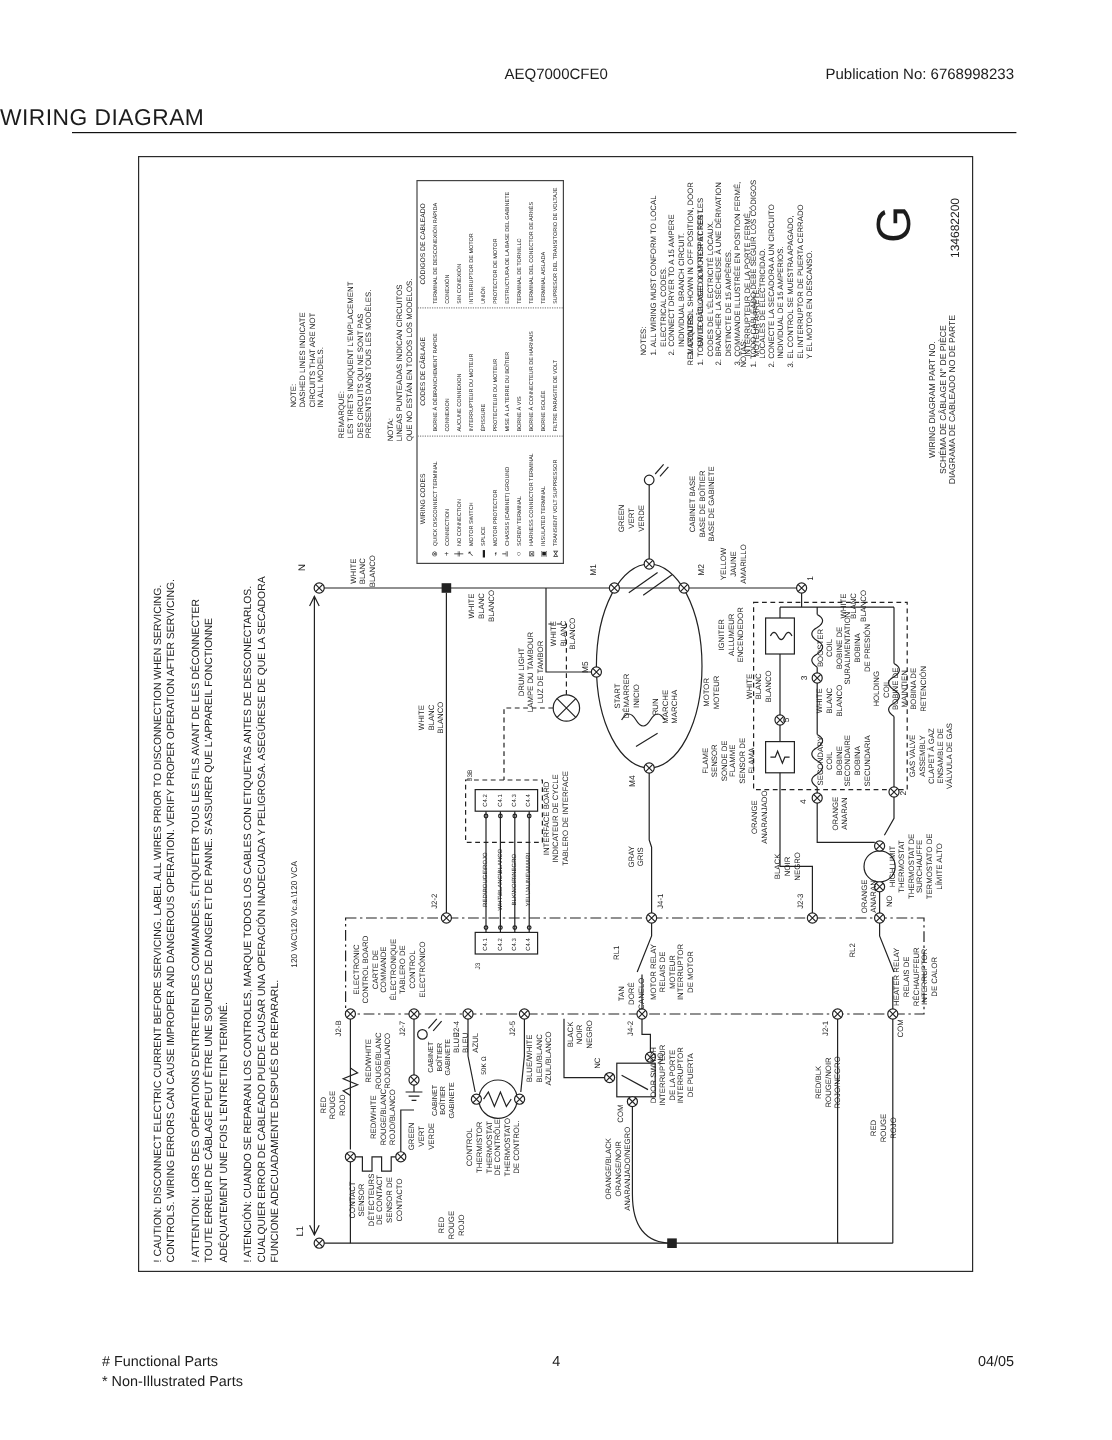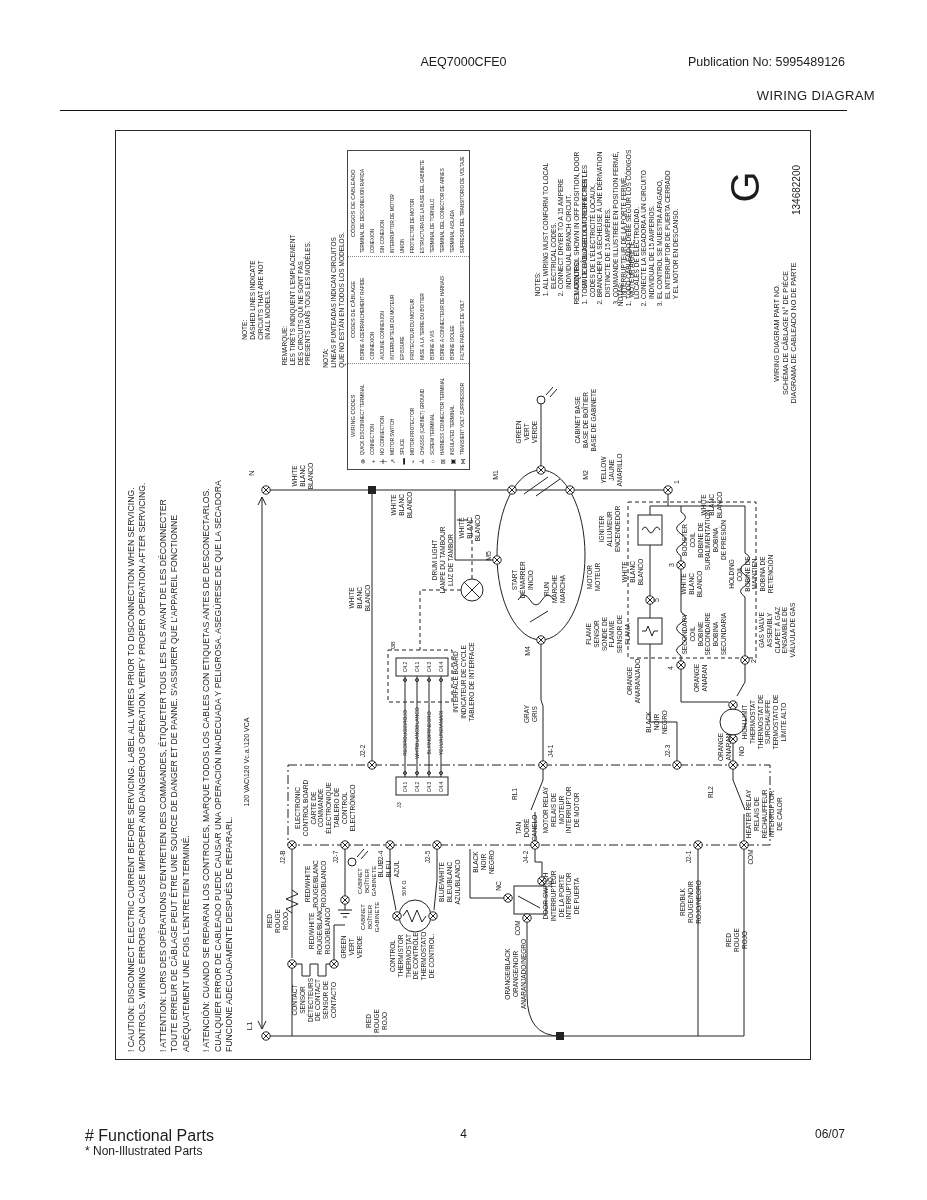--- a/index.html
+++ b/index.html
@@ -1,46 +1,46 @@
 <!DOCTYPE html>
 <html><head>
 <meta charset="utf-8">
 <style>
   html,body{margin:0;padding:0;background:#fff;}
   body{width:927px;height:1200px;position:relative;font-family:"Liberation Sans",sans-serif;color:#1c1c1c;}
   .abs{position:absolute;}
   .hdr-model{top:55px;left:0;width:927px;text-align:center;font-size:12.5px;}
   .hdr-pub{top:55px;right:82px;font-size:12.5px;}
-  .page-title{top:88px;left:0;width:875px;text-align:right;font-size:13px;letter-spacing:.4px;}
+  .page-title{top:88px;left:0;width:875px;text-align:left;font-size:19px;letter-spacing:.4px;}
   .title-rule{top:110px;left:60px;width:787px;border-top:1.6px solid #111;height:0;}
   .diagram-box{left:115px;top:130px;width:694px;height:928px;border:1.5px solid #2a2a2a;}
   svg.lines{left:0;top:0;}
   
   .dlabel{position:absolute;white-space:pre;transform:translate(-50%,-50%) rotate(-90deg);font-size:6.5px;line-height:1.2;text-align:center;color:#1c1c1c;}
   
   .rotblock{position:absolute;transform-origin:0 0;transform:rotate(-90deg);}
   .caution{left:126px;top:1052px;width:910px;height:118px;font-size:8.7px;line-height:1.32;}
   .caution p{margin:0 0 9px 0;white-space:pre-line;}
   .legend{left:347px;top:470px;width:320px;height:123px;border:1px solid #444;display:flex;box-sizing:border-box;background:#fff;}
   .lcol{flex:1;border-right:1px dotted #888;padding:1px 2px 1px 3px;display:flex;flex-direction:column;min-width:0;}
   .lcol:last-child{border-right:none;}
   .lhead{font-size:5.6px;text-align:center;margin:1px 0 1px;white-space:nowrap;}
   .lrow{display:flex;align-items:center;flex:1;gap:2px;}
   .lsym{width:9px;font-size:6.2px;text-align:center;flex:0 0 auto;}
   .ltxt{font-size:4.6px;white-space:nowrap;overflow:hidden;}
-  .footer-l1{left:85px;top:1127px;font-size:16px;}
+  .footer-l1{left:85px;top:1127px;font-size:12px;}
   .footer-l2{left:85px;top:1144px;font-size:12px;}
   .footer-page{left:0;top:1127px;width:927px;text-align:center;font-size:12px;}
   .footer-date{right:82px;top:1127px;font-size:12px;}
 </style>
 </head>
 <body>
 
 <div class="abs hdr-model">AEQ7000CFE0</div>
-<div class="abs hdr-pub">Publication No:  5995489126</div>
+<div class="abs hdr-pub">Publication No:  6768998233</div>
 <div class="abs page-title">WIRING DIAGRAM</div>
 <div class="abs title-rule"></div>
 
 <div class="abs diagram-box"></div>
 
 <svg class="abs lines" width="927" height="1200" viewBox="0 0 927 1200">
   <defs>
     <g id="T" stroke="#222" fill="none">
         <circle r="4.2" fill="#fff"></circle>
         <path d="M-3,-3L3,3M-3,3L3,-3"></path>
@@ -553,13 +553,13 @@
     <div class="dlabel" style="left: 677px; top: 482px; font-size: 7px;">1</div>
     <div class="dlabel" style="left: 672px; top: 565px; font-size: 7px;">3</div>
     <div class="dlabel" style="left: 657px; top: 600px; font-size: 7px;">5</div>
     <div class="dlabel" style="left: 671px; top: 668px; font-size: 7px;">4</div>
     <div class="dlabel" style="left: 754px; top: 661px; font-size: 7px;">2</div>
   </div>
 
 <div class="abs footer-l1"># Functional Parts</div>
 <div class="abs footer-l2">* Non-Illustrated Parts</div>
 <div class="abs footer-page">4</div>
-<div class="abs footer-date">06/07</div>
+<div class="abs footer-date">04/05</div>
 
 </body></html>

